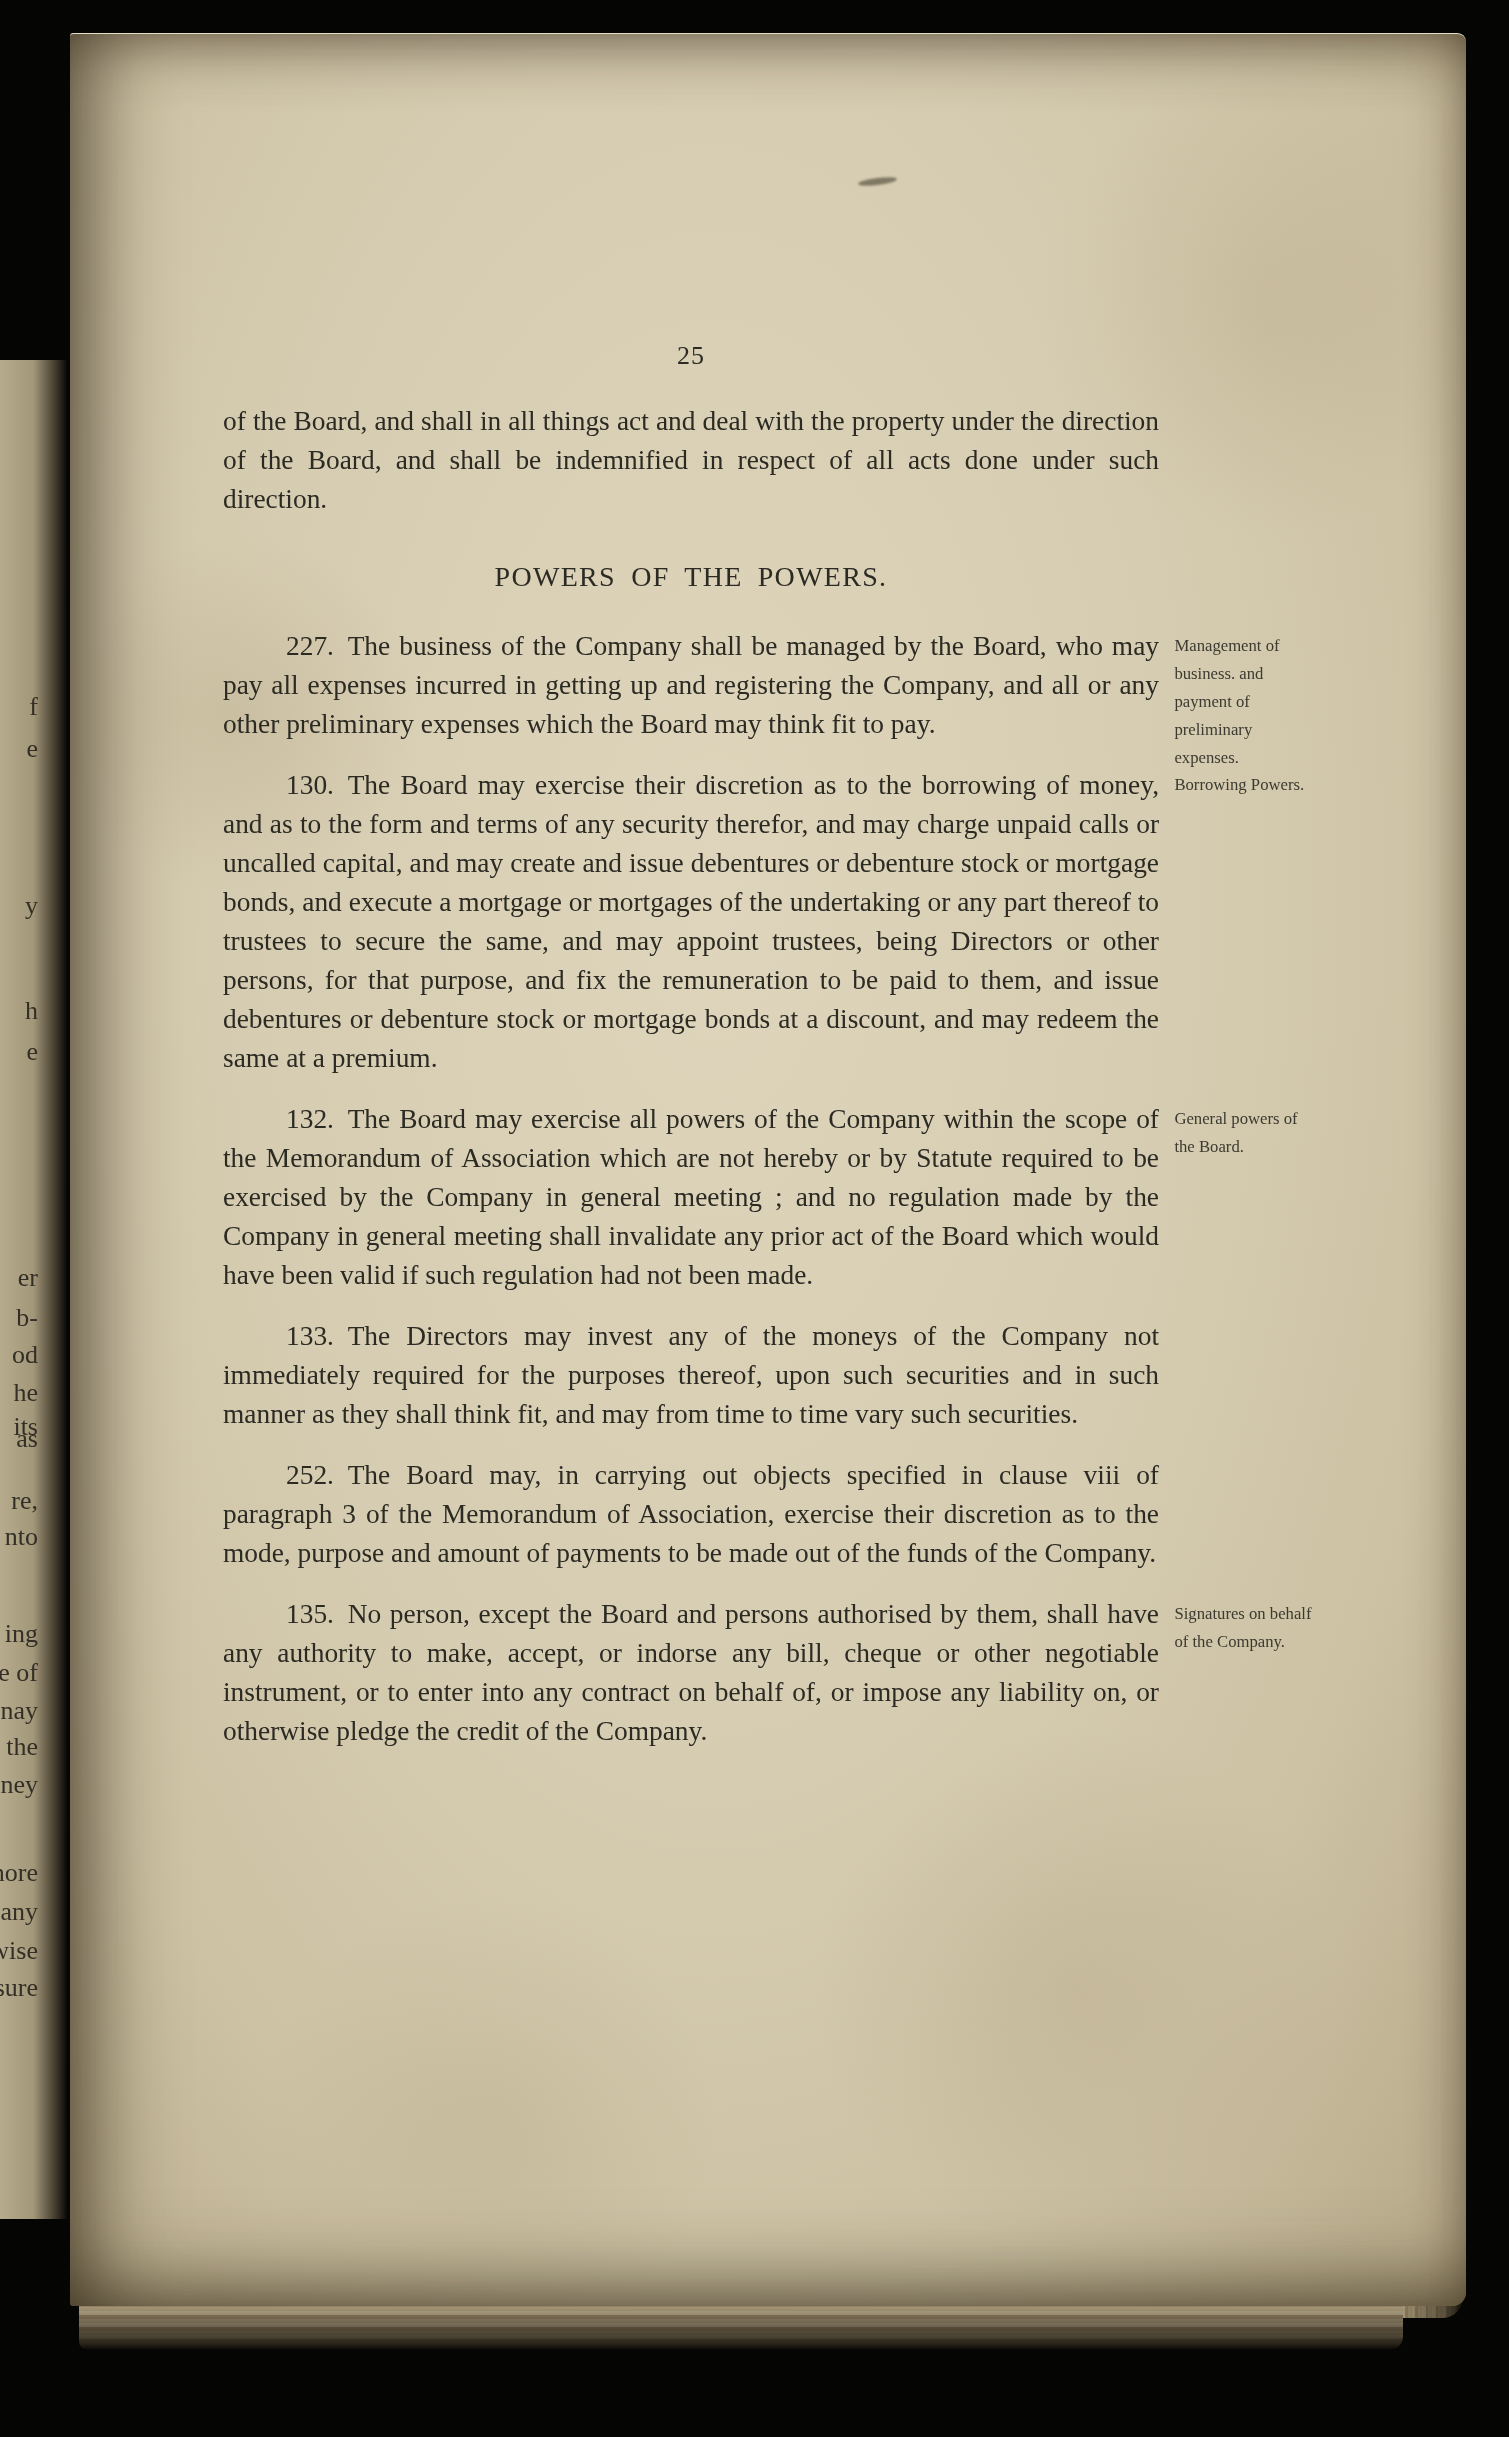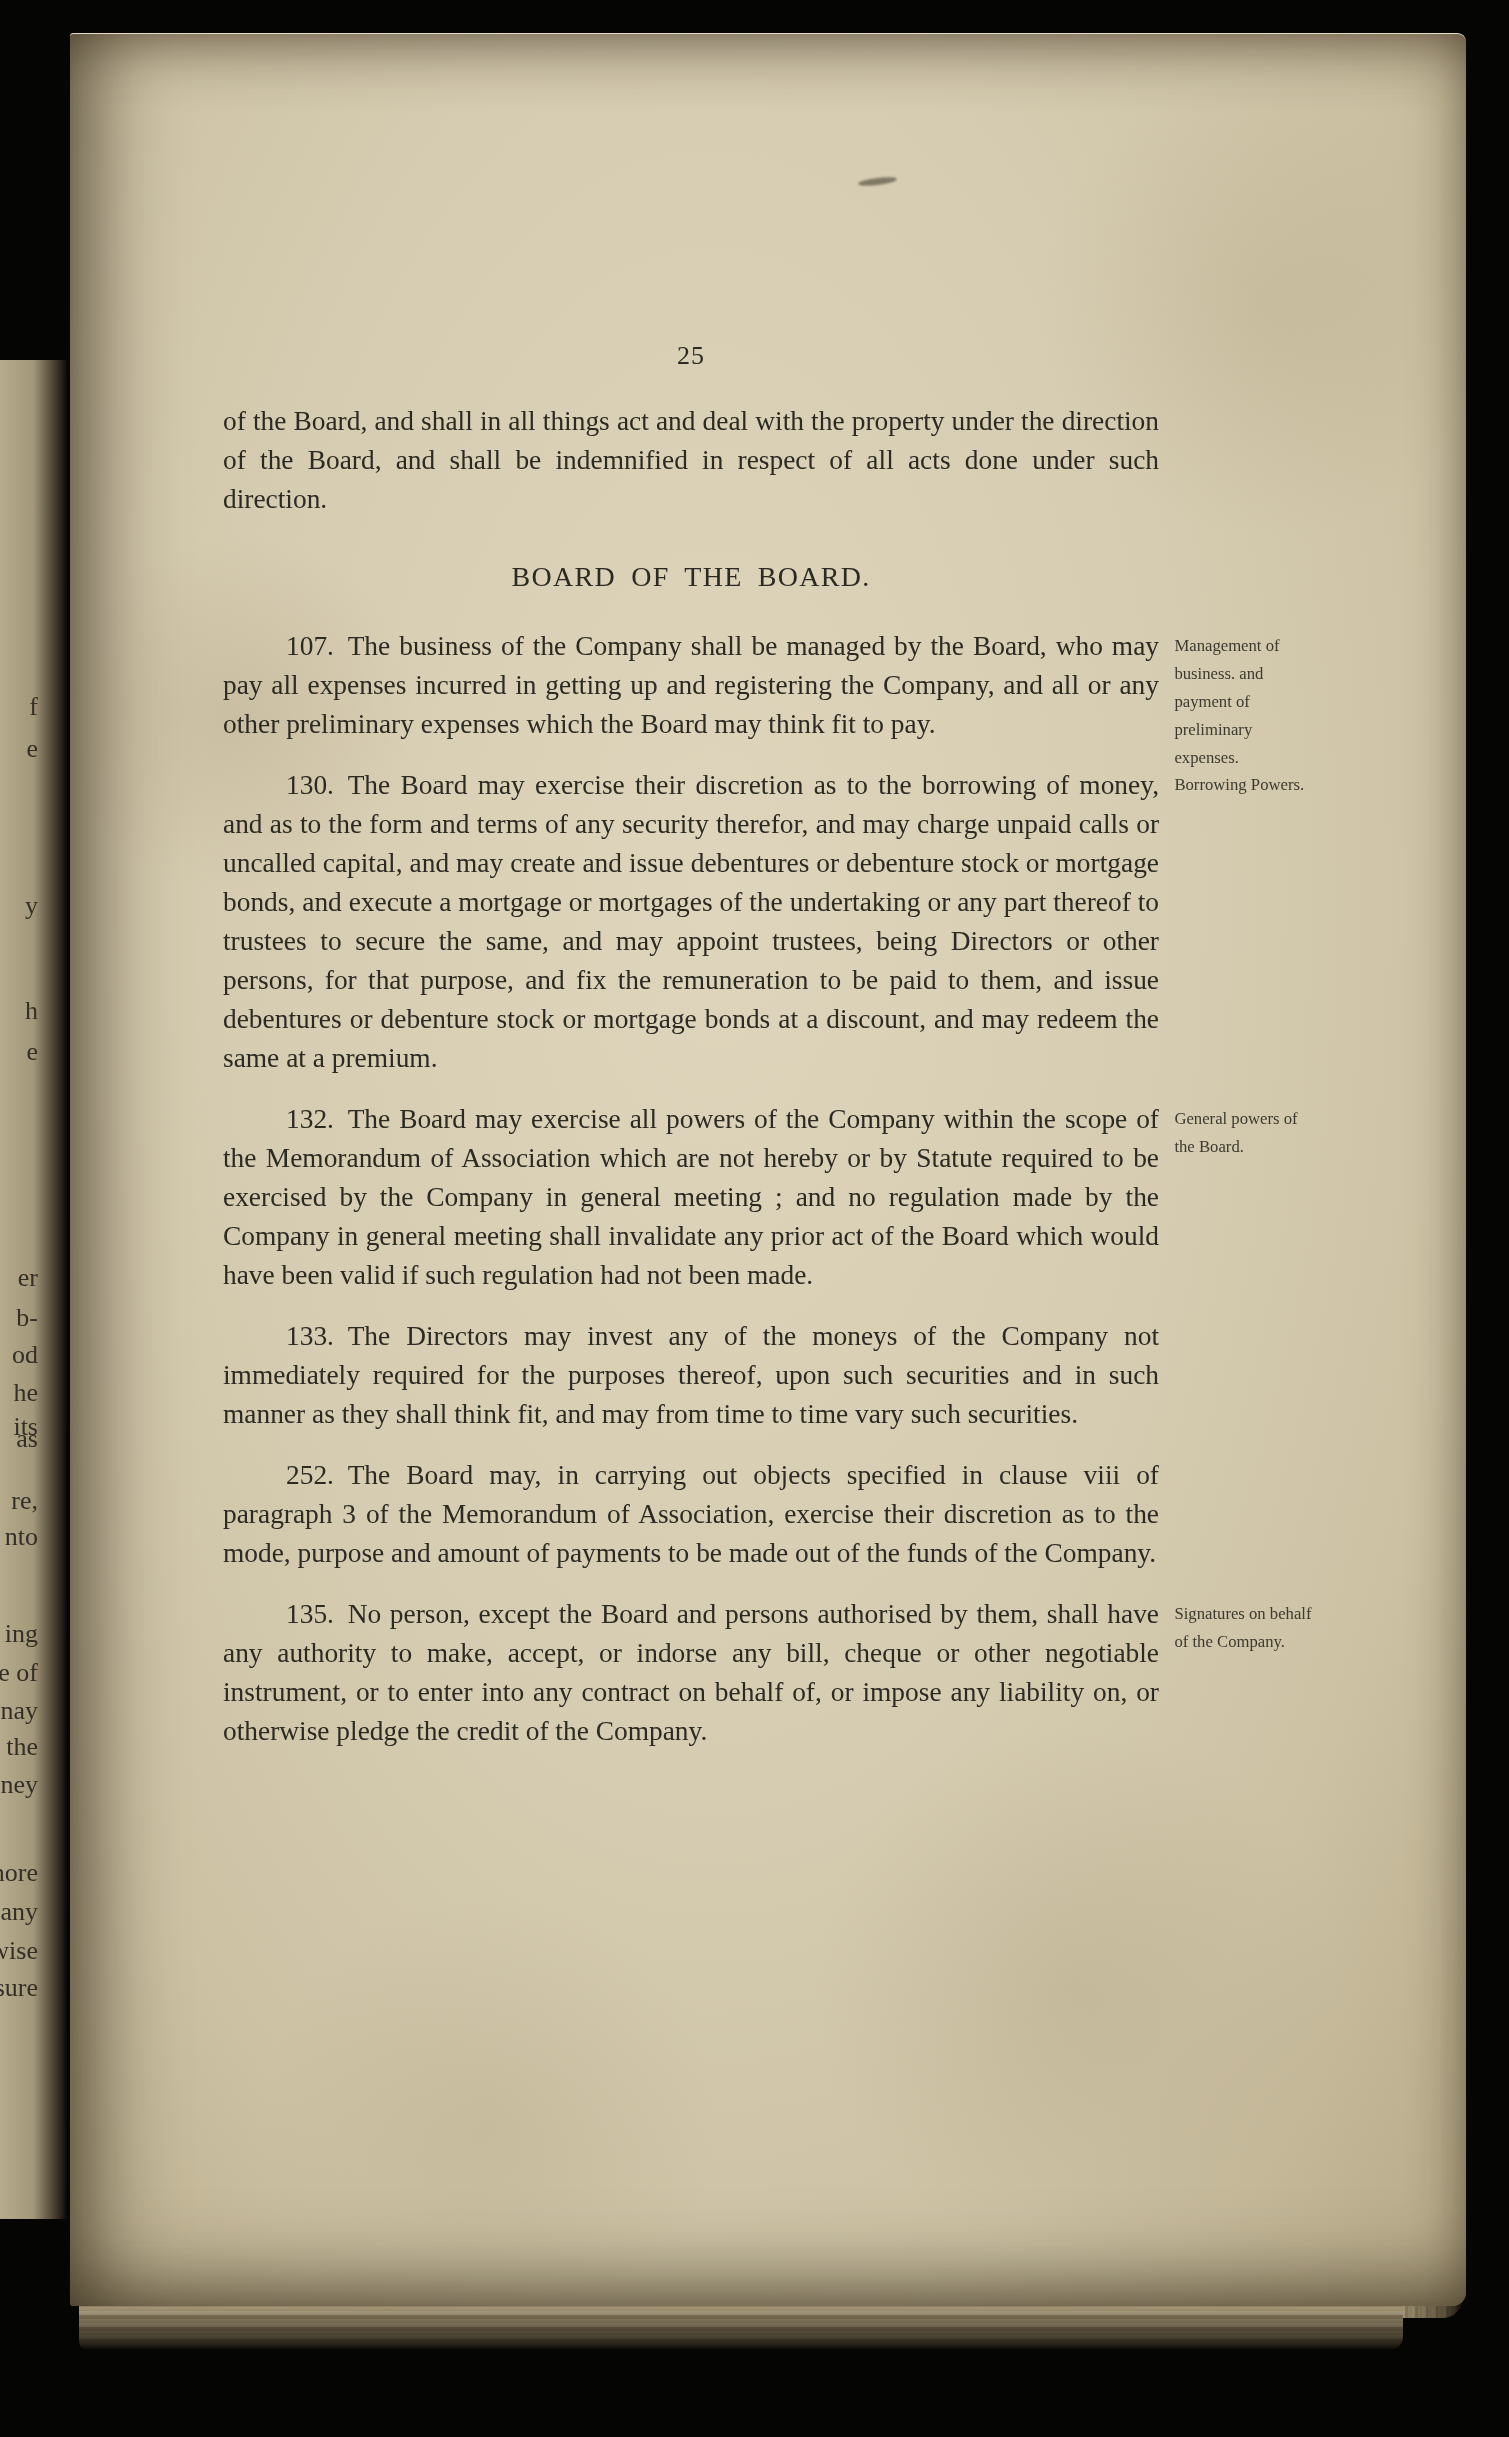--- a/index.html
+++ b/index.html
@@ -121,24 +121,24 @@
 
     <div class="page">
       <div class="smudge-top"></div>
 
       <div class="content">
 
         <div class="page-number">25</div>
 
         <p class="intro">of the Board, and shall in all things act and deal with the property under the direction of the Board, and shall be indemnified in respect of all acts done under such direction.</p>
 
-        <h2 class="heading">BOARD OF THE BOARD.</h2>
+        <h2 class="heading">POWERS OF THE POWERS.</h2>
 
         <div class="clause">
-          <p><span class="cnum">107.</span><span>The business of the Company shall be managed by the Board, who may pay all expenses incurred in getting up and registering the Company, and all or any other preliminary expenses which the Board may think fit to pay.</span></p>
+          <p><span class="cnum">227.</span><span>The business of the Company shall be managed by the Board, who may pay all expenses incurred in getting up and registering the Company, and all or any other preliminary expenses which the Board may think fit to pay.</span></p>
           <div class="note">Management of business. and payment of preliminary expenses.</div>
         </div>
 
         <div class="clause">
           <p><span class="cnum">130.</span><span>The Board may exercise their discretion as to the borrowing of money, and as to the form and terms of any security therefor, and may charge unpaid calls or uncalled capital, and may create and issue debentures or debenture stock or mortgage bonds, and execute a mortgage or mortgages of the undertaking or any part thereof to trustees to secure the same, and may appoint trustees, being Directors or other persons, for that purpose, and fix the remuneration to be paid to them, and issue debentures or debenture stock or mortgage bonds at a discount, and may redeem the same at a premium.</span></p>
           <div class="note">Borrowing Powers.</div>
         </div>
 
 
         <div class="clause">

